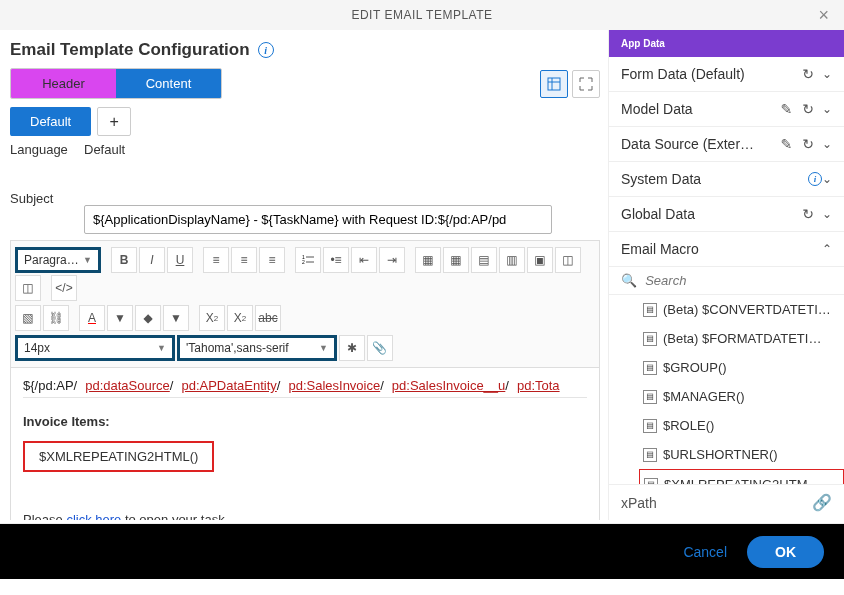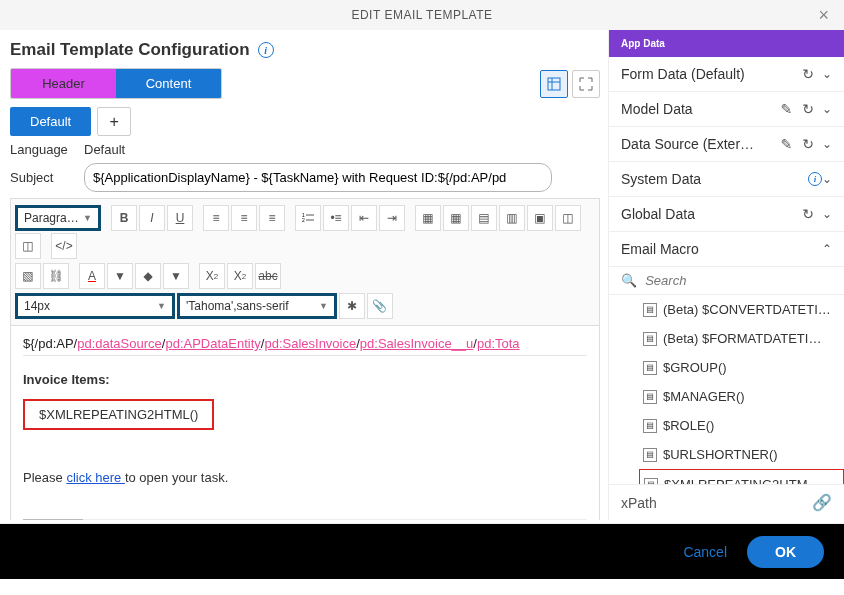--- a/index.html
+++ b/index.html
@@ -23,33 +23,33 @@
   .sq-icon { width: 28px; height: 28px; border: 1px solid #1976d2; border-radius: 2px; display: flex; align-items: center; justify-content: center; color: #1976d2; cursor: pointer; background: #e8f1fb; }
   .sq-icon.plain { border-color: #ccc; background: #fff; color: #666; }
   
   .default-row { display: flex; gap: 6px; margin-bottom: 6px; }
   .btn-default { background: #1976d2; color: #fff; padding: 7px 20px; border: none; border-radius: 2px; font-size: 13px; cursor: pointer; }
   .btn-plus { width: 34px; border: 1px solid #ccc; border-radius: 2px; background: #fff; font-size: 16px; cursor: pointer; color: #333; }
   
   .lang-row, .subj-row { display: flex; align-items: center; margin-bottom: 6px; gap: 8px; }
   .field-label { width: 66px; font-size: 13px; color: #333; }
   .lang-value { font-size: 13px; color: #333; }
-  .subj-input { flex: 1; border: 1px solid #b5b5b5; padding: 6px 8px; font-size: 13px; border-radius: 12px; max-width: 468px; }
+  .subj-input { flex: 1; border: 1px solid #b5b5b5; padding: 6px 8px; font-size: 13px; border-radius: 2px; max-width: 468px; margin-top: 42px; }
   
   .toolbar { border: 1px solid #ddd; background: #fafafa; padding: 4px; margin-top: 4px; }
   .tb-row { display: flex; align-items: center; flex-wrap: wrap; gap: 2px; padding: 2px 0; }
   .tb-sel { border: 3px solid #0c4a6e; background: #fff; height: 26px; padding: 0 6px; font-size: 12px; min-width: 86px; display: flex; align-items: center; justify-content: space-between; }
   .tb-sel.wide { min-width: 160px; }
   .tb-sel .caret { font-size: 9px; color: #777; }
   .tb-btn { width: 26px; height: 26px; border: 1px solid #ddd; background: #fff; display: flex; align-items: center; justify-content: center; font-size: 12px; cursor: pointer; color: #555; font-family: Arial; }
   .tb-div { width: 6px; }
   
   .editor-area { border: 1px solid #ddd; border-top: none; height: 210px; padding: 10px 12px; font-size: 13px; background: #fff; overflow: auto; position: relative; }
   .editor-path { color: #222; word-break: break-all; font-size: 13px; padding-bottom: 4px; border-bottom: 1px solid #e4e4e4; margin-bottom: 16px; }
-  .editor-path a { color: #ec4899; text-decoration: underline; }
+  .editor-path a { color: #b91c1c; text-decoration: underline; margin-left: 8px; }
   .invoice-title { font-weight: bold; font-family: Tahoma, sans-serif; margin-bottom: 12px; }
   .xml-box { border: 2px solid #d22; display: inline-block; padding: 6px 14px; margin-bottom: 40px; font-size: 13px; }
   .click-line { font-size: 13px; }
   .click-line a { color: #1a56d4; text-decoration: underline; }
   .h-scroll { position: absolute; bottom: 4px; left: 12px; right: 12px; height: 12px; background: #eee; }
   .h-scroll-thumb { width: 60px; height: 100%; background: #bbb; }
   
   .app-data-hdr { background: #7b3ccf; color: #fff; padding: 8px 12px; font-weight: bold; font-size: 10px; }
   .panel-item { display: flex; align-items: center; padding: 9px 12px; border-bottom: 1px solid #eee; font-size: 14px; color: #333; cursor: pointer; }
   .panel-item .label { flex: 1; white-space: nowrap; overflow: hidden; text-overflow: ellipsis; }

